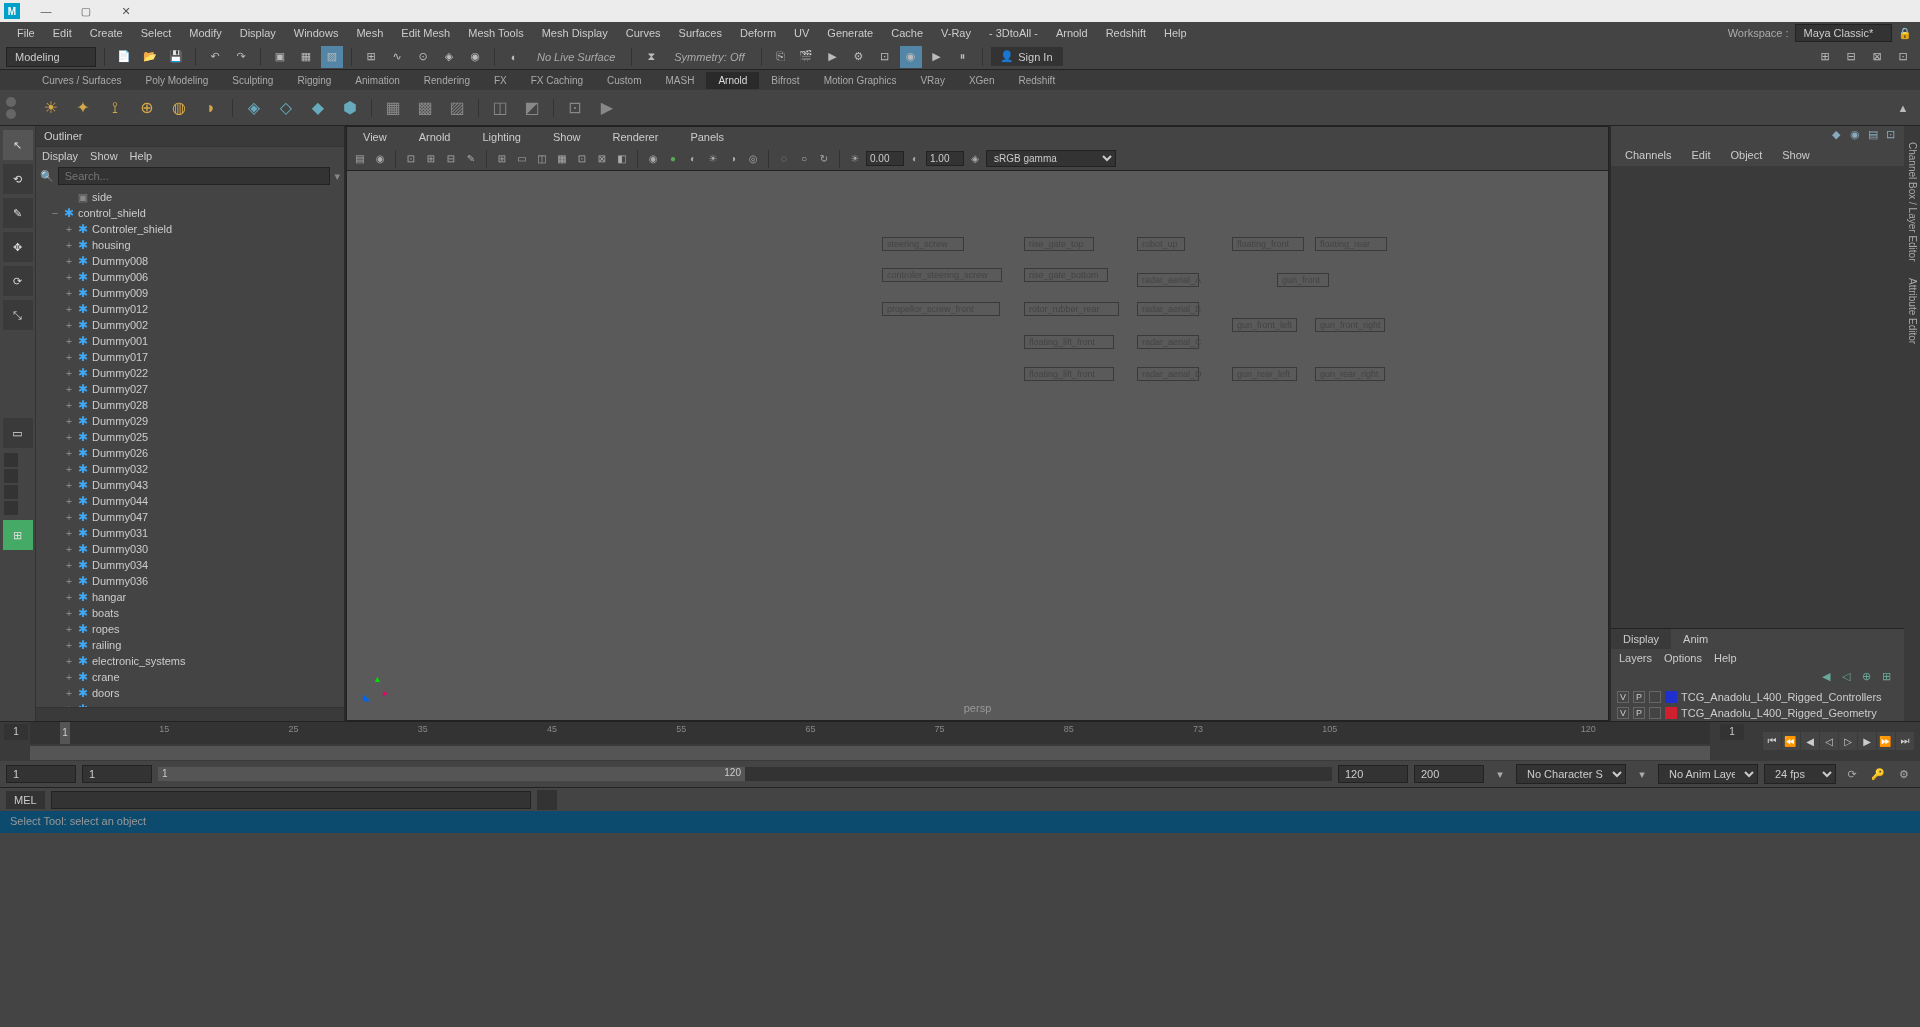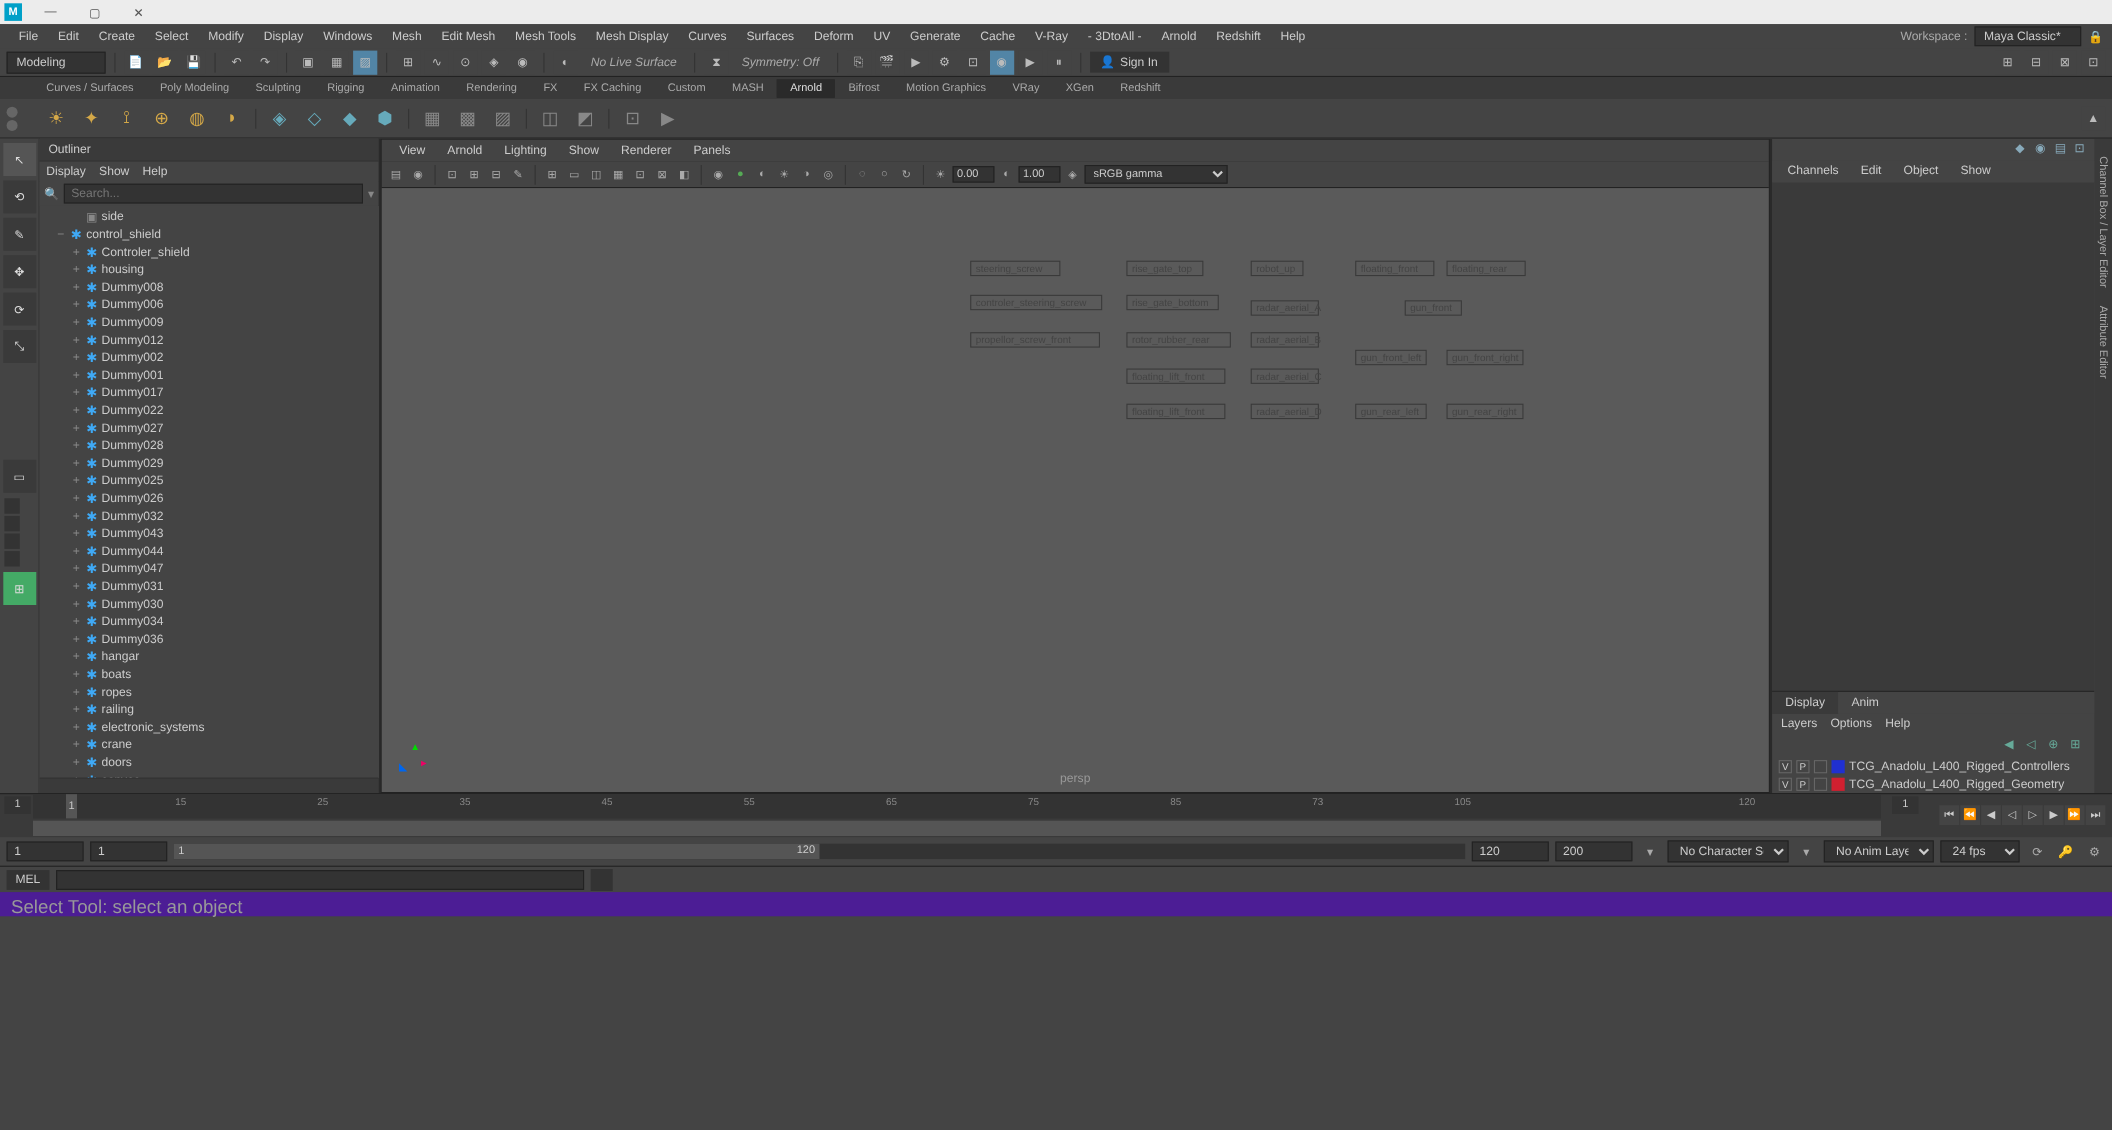--- a/index.html
+++ b/index.html
@@ -59,21 +59,21 @@
 .outliner .tree { flex: 1; overflow-y: auto; background: #444; padding: 2px 0; }
 .outliner .tree-item { display: flex; align-items: center; padding: 1px 4px; height: 16px; color: #ccc; font-size: 11px; }
 .outliner .tree-item .expander { width: 10px; text-align: center; color: #888; }
 .outliner .tree-item .node-icon { width: 14px; height: 14px; display: flex; align-items: center; justify-content: center; margin: 0 2px; }
 .outliner .tree-item .curve-icon { color: #3fa9f5; font-size: 12px; }
 .outliner .tree-item .mesh-icon { color: #888; }
 .outliner .scrollbar-bottom { height: 14px; background: #3a3a3a; border-top: 1px solid #333; }
 
 
 .viewport-wrap { flex: 1; display: flex; flex-direction: column; background: #2a2a2a; border: 1px solid #222; }
-.vp-menu { height: 20px; background: #444; display: flex; align-items: center; gap: 0; padding: 0 6px; }
+.vp-menu { height: 20px; background: #444; display: flex; align-items: center; gap: 12px; padding: 0 6px; }
 .vp-menu .vm { padding: 2px 10px; color: #ccc; font-size: 11px; }
 .vp-tools { height: 24px; background: #444; display: flex; align-items: center; gap: 2px; padding: 0 4px; border-bottom: 1px solid #222; }
 .vp-tools .vt { width: 18px; height: 18px; color: #aaa; display: flex; align-items: center; justify-content: center; font-size: 10px; }
 .vp-tools input { width: 38px; background: #333; border: 1px solid #222; color: #ccc; font-size: 10px; padding: 1px 3px; }
 .vp-tools select { background: #333; border: 1px solid #222; color: #ccc; font-size: 10px; padding: 1px 3px; width: 130px; }
 .viewport { flex: 1; background: #5a5a5a; position: relative; }
 .viewport .persp-label { position: absolute; bottom: 6px; left: 50%; transform: translateX(-50%); color: #999; font-size: 11px; }
 .axis-gizmo { position: absolute; left: 16px; bottom: 16px; width: 30px; height: 30px; }
 .axis-gizmo .ax { position: absolute; font-size: 9px; font-weight: bold; }
 .axis-gizmo .x { color: #e06; left: 20px; top: 14px; }
@@ -123,21 +123,21 @@
 .range-ctrl .rc-btn { width: 20px; height: 20px; color: #aaa; display: flex; align-items: center; justify-content: center; }
 
 
 .cmdline { height: 24px; background: #444; display: flex; align-items: center; padding: 0 6px; gap: 6px; border-top: 1px solid #222; }
 .cmdline .mel { background: #333; padding: 3px 8px; color: #ccc; font-size: 11px; }
 .cmdline input { background: #333; border: 1px solid #222; color: #ccc; padding: 2px 6px; font-size: 11px; width: 480px; }
 .cmdline .result { flex: 1; color: #aaa; font-size: 11px; padding: 0 8px; }
 .cmdline .script-btn { width: 20px; height: 20px; background: #333; }
 
 
-.helpline { height: 22px; background: #4c1d95; color: #999; font-size: 17px; padding: 4px 10px; }
+.helpline { height: 22px; background: #0c4a6e; color: #999; font-size: 11px; padding: 4px 10px; }
 
 ::-webkit-scrollbar { width: 12px; height: 12px; }
 ::-webkit-scrollbar-track { background: #333; }
 ::-webkit-scrollbar-thumb { background: #555; }
 </style>
 </head>
 <body>
 
 <div class="titlebar">
   <div class="logo">M</div>

